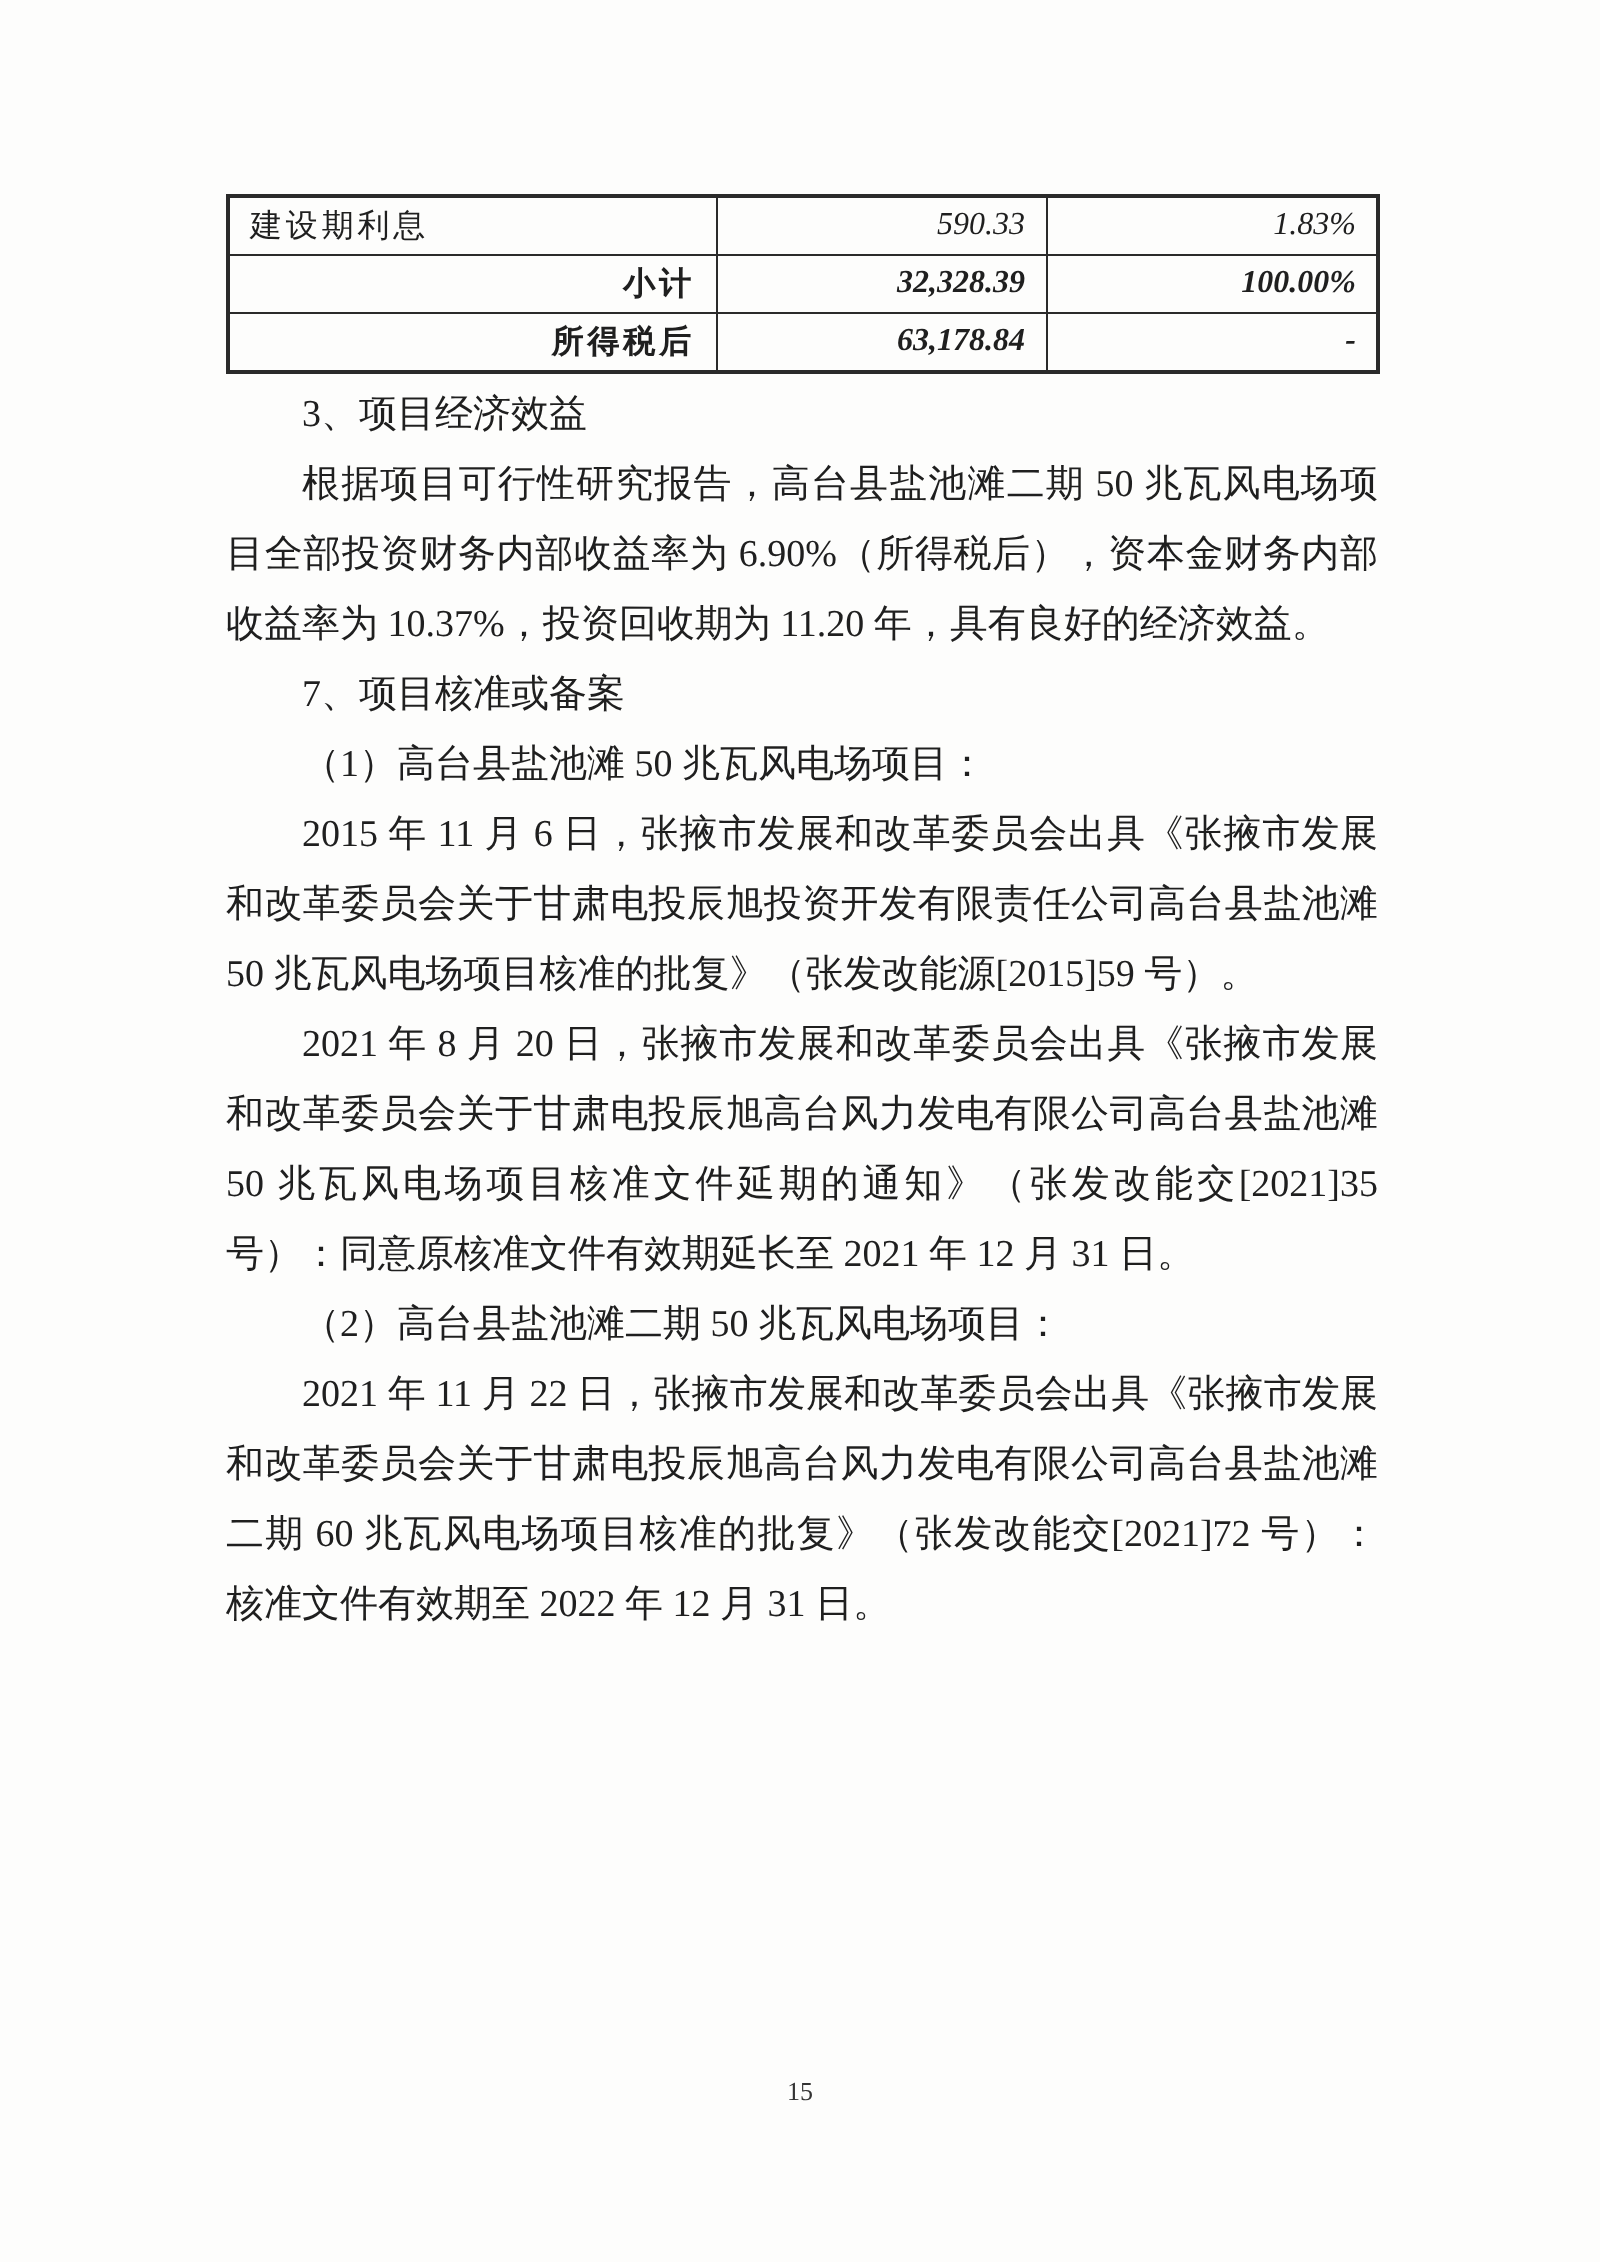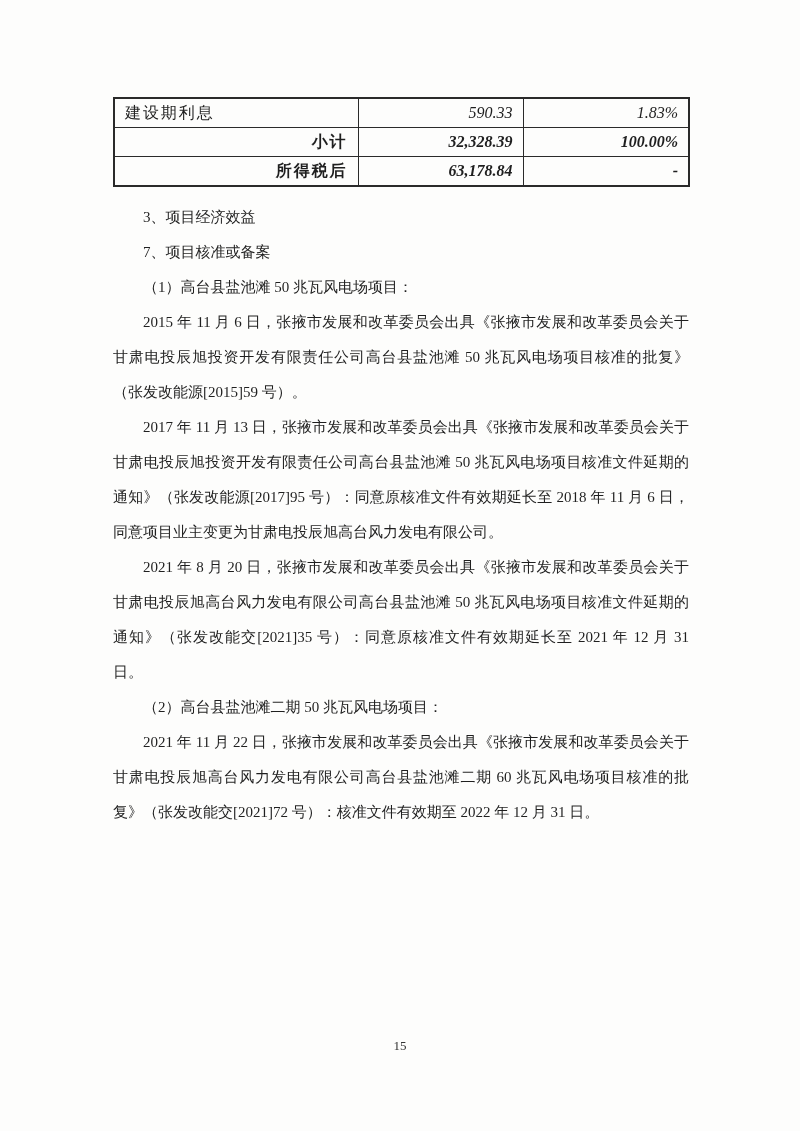--- a/index.html
+++ b/index.html
@@ -41,24 +41,24 @@
   }
   .inv-table { border: 2px solid #2a2a2a; }
   .cell-label   { text-align: left;  letter-spacing: 0.12em; }
   .cell-label.center { text-align: right; }
   .cell-num, .cell-pct { text-align: right; font-style: italic; }
   .bold { font-weight: bold; }
 
   
   .doc-text {
     position: absolute;
-    top: 200px;
+    top: 190px;
     left: 113px;
     width: 576px;
-    font-size: 15px;
+    font-size: 19px;
     line-height: 35px;
     text-align: justify;
   }
   .doc-text p {
     margin: 0;
     text-indent: 2em;
   }
 
   
   .page-number {
@@ -96,24 +96,24 @@
       <tr>
         <td class="cell-label center bold">所得税后</td>
         <td class="cell-num bold">63,178.84</td>
         <td class="cell-pct bold">-</td>
       </tr>
     </tbody>
   </table>
 
   <div class="doc-text">
     <p>3、项目经济效益</p>
+    <p>根据项目可行性研究报告，高台县盐池滩二期 50 兆瓦风电场项目全部投资财务内部收益率为 6.90%（所得税后），资本金财务内部收益率为 10.37%，投资回收期为 11.20 年，具有良好的经济效益。</p>
     <p>7、项目核准或备案</p>
     <p>（1）高台县盐池滩 50 兆瓦风电场项目：</p>
     <p>2015 年 11 月 6 日，张掖市发展和改革委员会出具《张掖市发展和改革委员会关于甘肃电投辰旭投资开发有限责任公司高台县盐池滩 50 兆瓦风电场项目核准的批复》（张发改能源[2015]59 号）。</p>
-    <p>2017 年 11 月 13 日，张掖市发展和改革委员会出具《张掖市发展和改革委员会关于甘肃电投辰旭投资开发有限责任公司高台县盐池滩 50 兆瓦风电场项目核准文件延期的通知》（张发改能源[2017]95 号）：同意原核准文件有效期延长至 2018 年 11 月 6 日，同意项目业主变更为甘肃电投辰旭高台风力发电有限公司。</p>
     <p>2021 年 8 月 20 日，张掖市发展和改革委员会出具《张掖市发展和改革委员会关于甘肃电投辰旭高台风力发电有限公司高台县盐池滩 50 兆瓦风电场项目核准文件延期的通知》（张发改能交[2021]35 号）：同意原核准文件有效期延长至 2021 年 12 月 31 日。</p>
     <p>（2）高台县盐池滩二期 50 兆瓦风电场项目：</p>
     <p>2021 年 11 月 22 日，张掖市发展和改革委员会出具《张掖市发展和改革委员会关于甘肃电投辰旭高台风力发电有限公司高台县盐池滩二期 60 兆瓦风电场项目核准的批复》（张发改能交[2021]72 号）：核准文件有效期至 2022 年 12 月 31 日。</p>
   </div>
 
   <div class="page-number">15</div>
 
 </div>
 
 </body></html>

